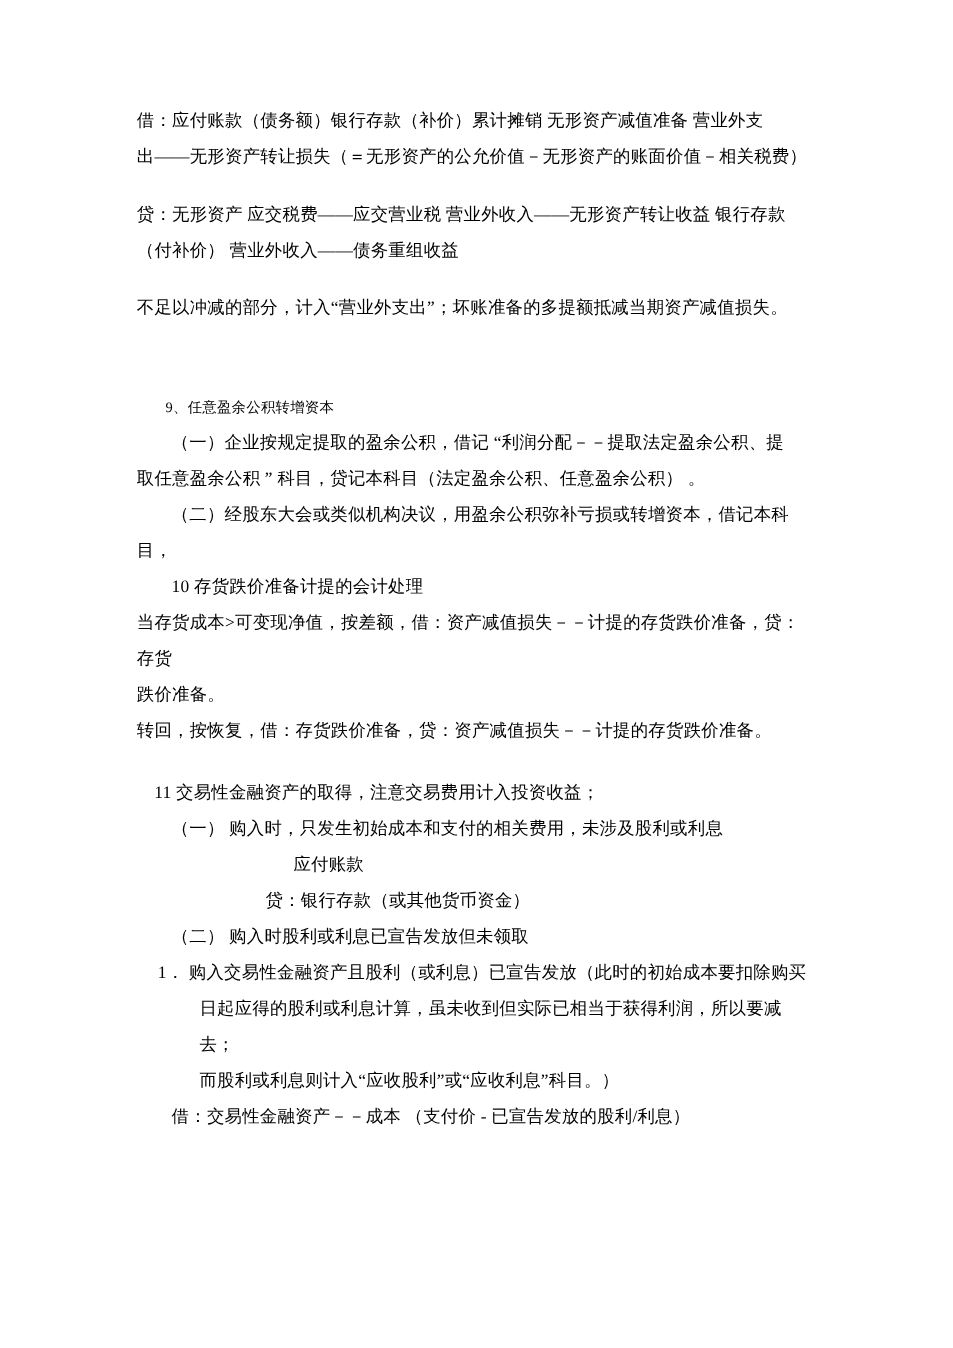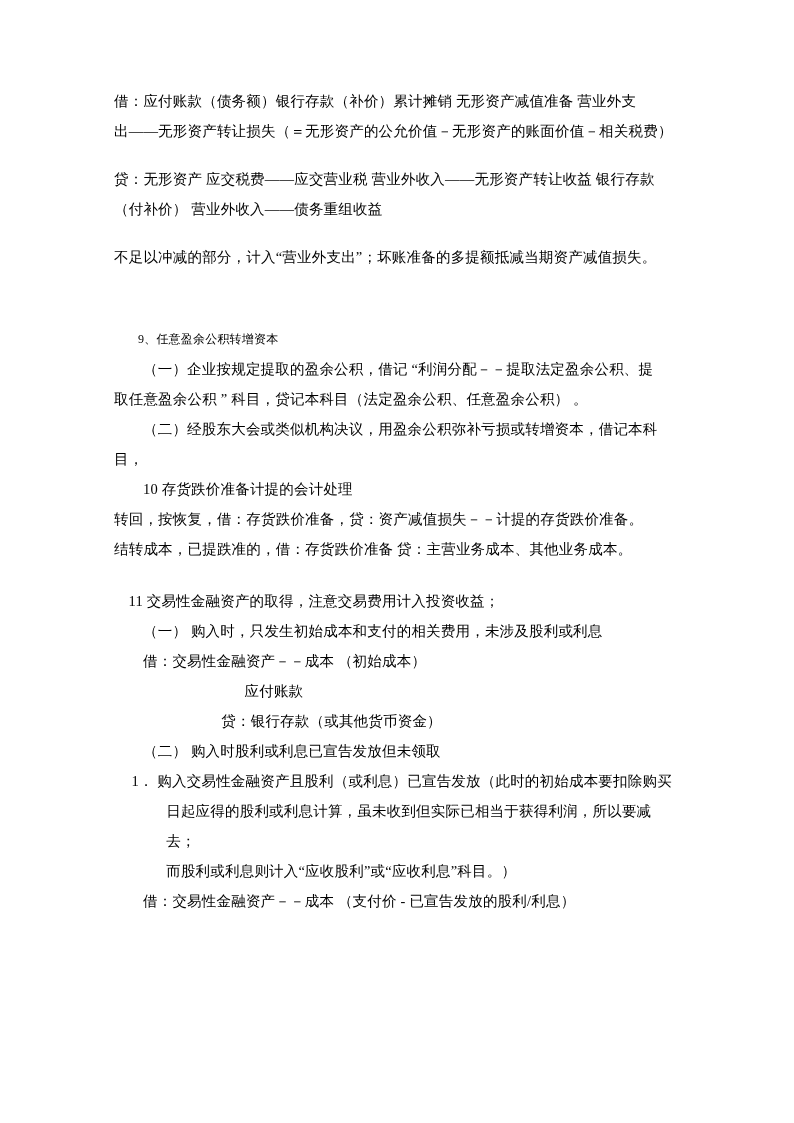--- a/index.html
+++ b/index.html
@@ -82,42 +82,40 @@
     </div>
 
     <div>
       <p class="ind-2em">（二）经股东大会或类似机构决议，用盈余公积弥补亏损或转增资本，借记本科目，</p>
     </div>
 
     <div>
       <p class="ind-2em">10 存货跌价准备计提的会计处理</p>
     </div>
 
+    <div>
+      <p>当存货成本&gt;可变现净值，按差额，借：资产减值损失－－计提的存货跌价准备，贷：存货</p>
+      <p>跌价准备。</p>
+    </div>
 
     <div>
       <p>转回，按恢复，借：存货跌价准备，贷：资产减值损失－－计提的存货跌价准备。</p>
     </div>
 
-    <div>
-      <p>结转成本，已提跌准的，借：存货跌价准备 贷：主营业务成本、其他业务成本。</p>
-    </div>
 
     <div class="gap-md"></div>
 
     <div>
       <p class="ind-1em">11 交易性金融资产的取得，注意交易费用计入投资收益；</p>
     </div>
 
     <div>
       <p class="ind-2em">（一） 购入时，只发生初始成本和支付的相关费用，未涉及股利或利息</p>
     </div>
 
-    <div>
-      <p class="ind-2em">借：交易性金融资产－－成本          （初始成本）</p>
-    </div>
 
     <div>
       <p class="center-ish">应付账款</p>
     </div>
 
     <div>
       <p class="center-ish2">贷：银行存款（或其他货币资金）</p>
     </div>
 
     <div>

